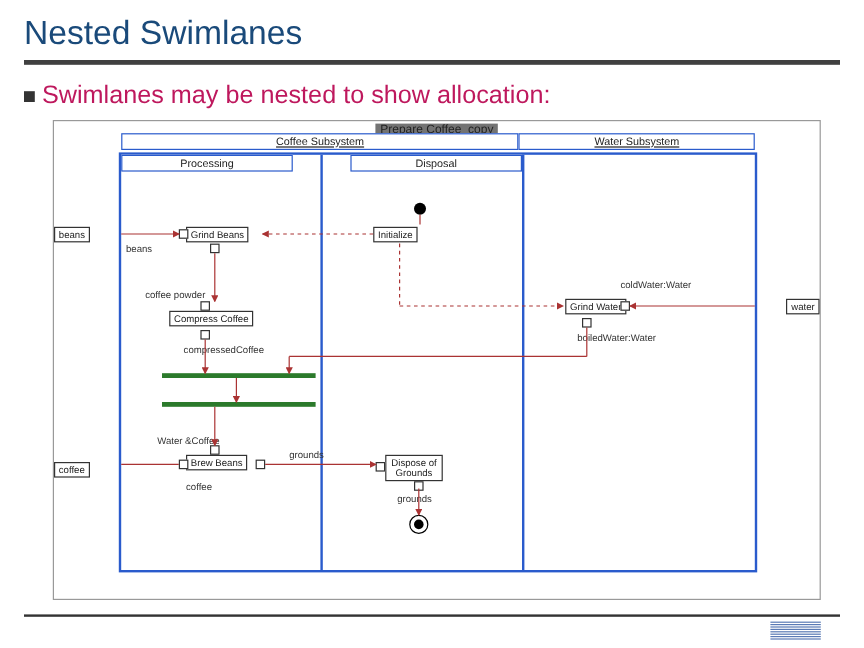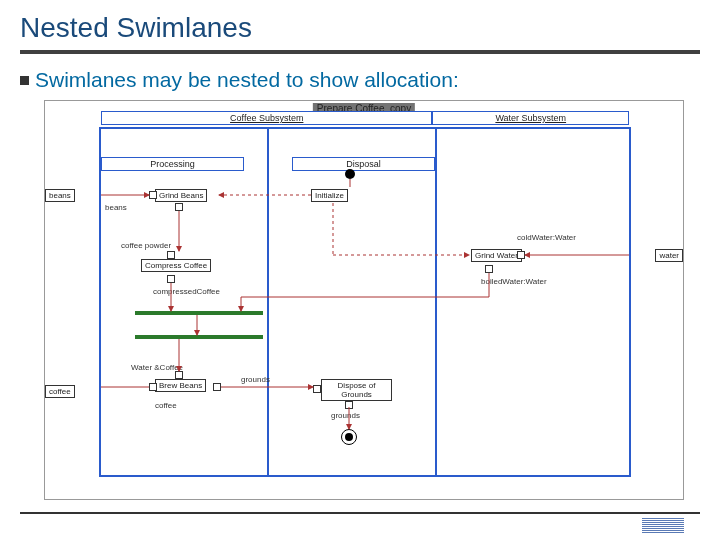--- a/index.html
+++ b/index.html
@@ -1,21 +1,21 @@
 <!DOCTYPE html>
 <html><head>
 <meta charset="utf-8">
 <style>
   * { box-sizing: border-box; margin: 0; padding: 0; }
   body { width: 720px; height: 540px; font-family: Arial, sans-serif; background: #fff; position: relative; }
   .slide { padding: 12px 20px; }
   .title { font-size: 28px; color: #1a4a7a; font-weight: normal; border-bottom: 4px solid #404040; padding-bottom: 6px; margin-bottom: 14px; }
   .bullet-row { display: flex; align-items: flex-start; gap: 6px; margin-bottom: 8px; }
   .bullet-row .sq { width: 9px; height: 9px; background: #333; margin-top: 8px; flex-shrink:0; }
-  .bullet-row .txt { font-size: 21px; color: #0369a1; }
+  .bullet-row .txt { font-size: 21px; color: #be185d; }
   .diagram-wrap { position: relative; width: 640px; height: 400px; margin-left: 24px; border: 1px solid #999; font-size: 9px; color: #222; background:#fff; }
   .diagram-wrap .frame-title { position:absolute; top:2px; left:50%; transform:translateX(-50%); background:#737373; padding:0 4px; font-size:10px; }
   .outer-lane { position:absolute; top:26px; left:54px; width:532px; height:350px; border:2px solid #2a5bcc; }
   .lane-header { position:absolute; top:-18px; left:0; right:0; display:flex;text-decoration:underline; }
   .lane-header .cell { border:1px solid #2a5bcc; text-align:center; padding:1px 0; background:#fff; font-size:9px; }
   .inner-header { position:absolute; top:0; left:0; width:334px; display:flex; }
   .inner-header .cell { flex:1; border:1px solid #2a5bcc; text-align:center; padding:1px 0; background:#fff; font-size:9px; }
   .vline { position:absolute; top:0; bottom:0; width:2px; background:#2a5bcc; }
   .box { position:absolute; border:1px solid #333; background:#fff; padding:1px 3px; font-size:8px; white-space:nowrap; }
   .pin { position:absolute; width:8px; height:8px; border:1px solid #333; background:#fff; }
@@ -48,21 +48,21 @@
     <div class="box" style="left:0; top:284px;">coffee</div>
     <div class="box" style="right:0; top:148px;">water</div>
 
     <div class="outer-lane">
 
       <div class="lane-header">
         <div class="cell" style="width:334px;">Coffee Subsystem</div>
         <div class="cell" style="width:198px;">Water Subsystem</div>
       </div>
 
-      <div class="inner-header" style="top:28px;gap:48px;">
+      <div class="inner-header" style="top:0;gap:48px;">
         <div class="cell">Processing</div>
         <div class="cell">Disposal</div>
       </div>
 
       <div class="vline" style="left:166px;"></div>
       <div class="vline" style="left:334px;"></div>
 
       <div class="initial-node" style="left:244px; top:40px;"></div>
 
       <div class="box" style="left:54px; top:60px;">Grind Beans</div>
@@ -80,21 +80,21 @@
       <div class="pin" style="left:384px; top:136px;"></div>
 
       <div class="fork" style="left:34px; top:182px; width:128px;"></div>
       <div class="fork" style="left:34px; top:206px; width:128px;"></div>
 
       <div class="box" style="left:54px; top:250px;">Brew Beans</div>
       <div class="pin" style="left:48px; top:254px;"></div>
       <div class="pin" style="left:74px; top:242px;"></div>
       <div class="pin" style="left:112px; top:254px;"></div>
 
-      <div class="box" style="left:220px; top:250px; width:71px; white-space:normal; text-align:center;">Dispose of Grounds</div>
+      <div class="box" style="left:220px; top:250px; width:48px; white-space:normal; text-align:center;">Dispose of Grounds</div>
       <div class="pin" style="left:212px; top:256px;"></div>
       <div class="pin" style="left:244px; top:272px;"></div>
 
       <div class="final-node" style="left:240px; top:300px;"></div>
 
       <span class="label" style="left:4px; top:74px;">beans</span>
       <span class="label" style="left:20px; top:112px;">coffee powder</span>
       <span class="label" style="left:52px; top:158px;">compressedCoffee</span>
       <span class="label" style="left:416px; top:104px;">coldWater:Water</span>
       <span class="label" style="left:380px; top:148px;">boiledWater:Water</span>

